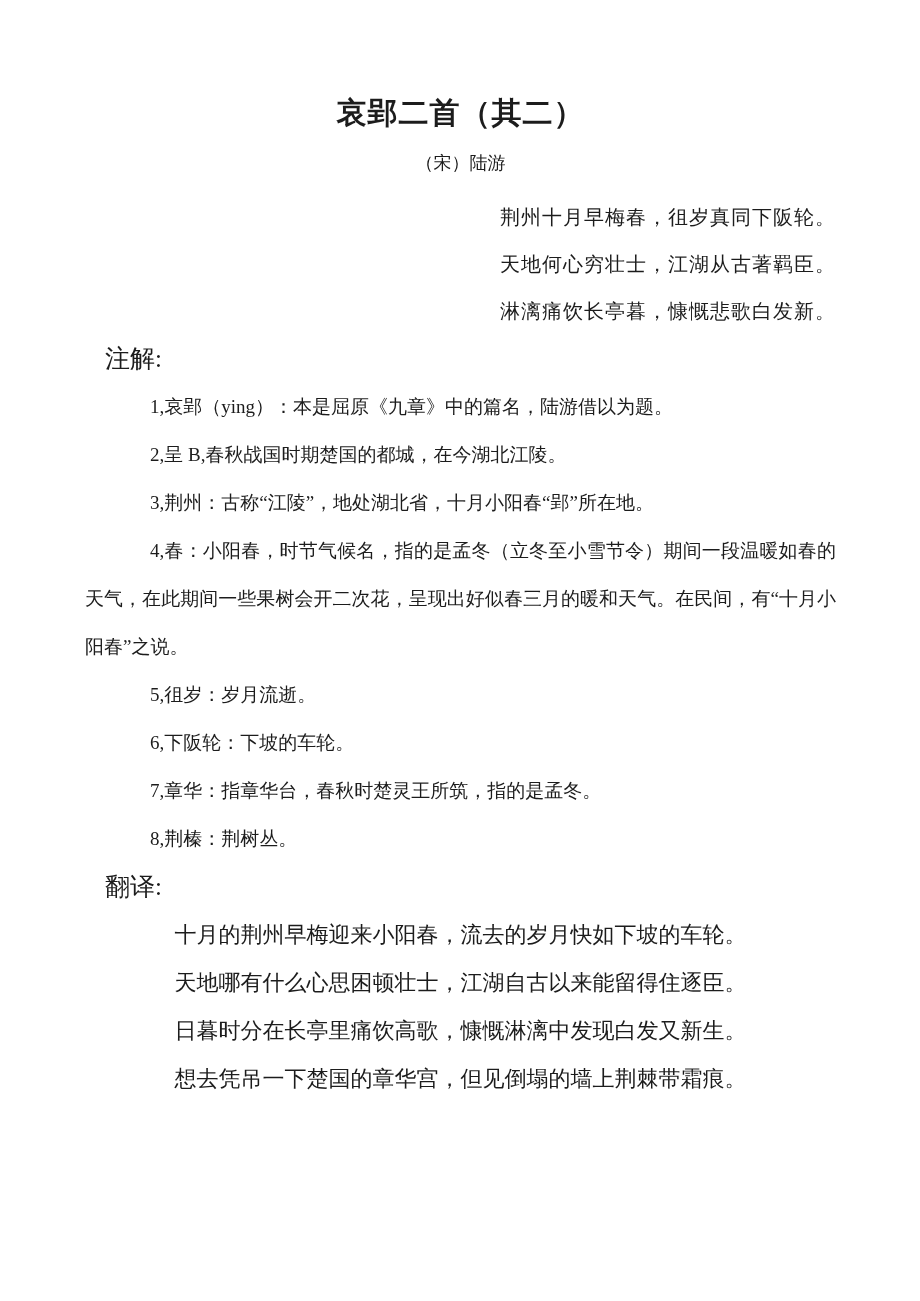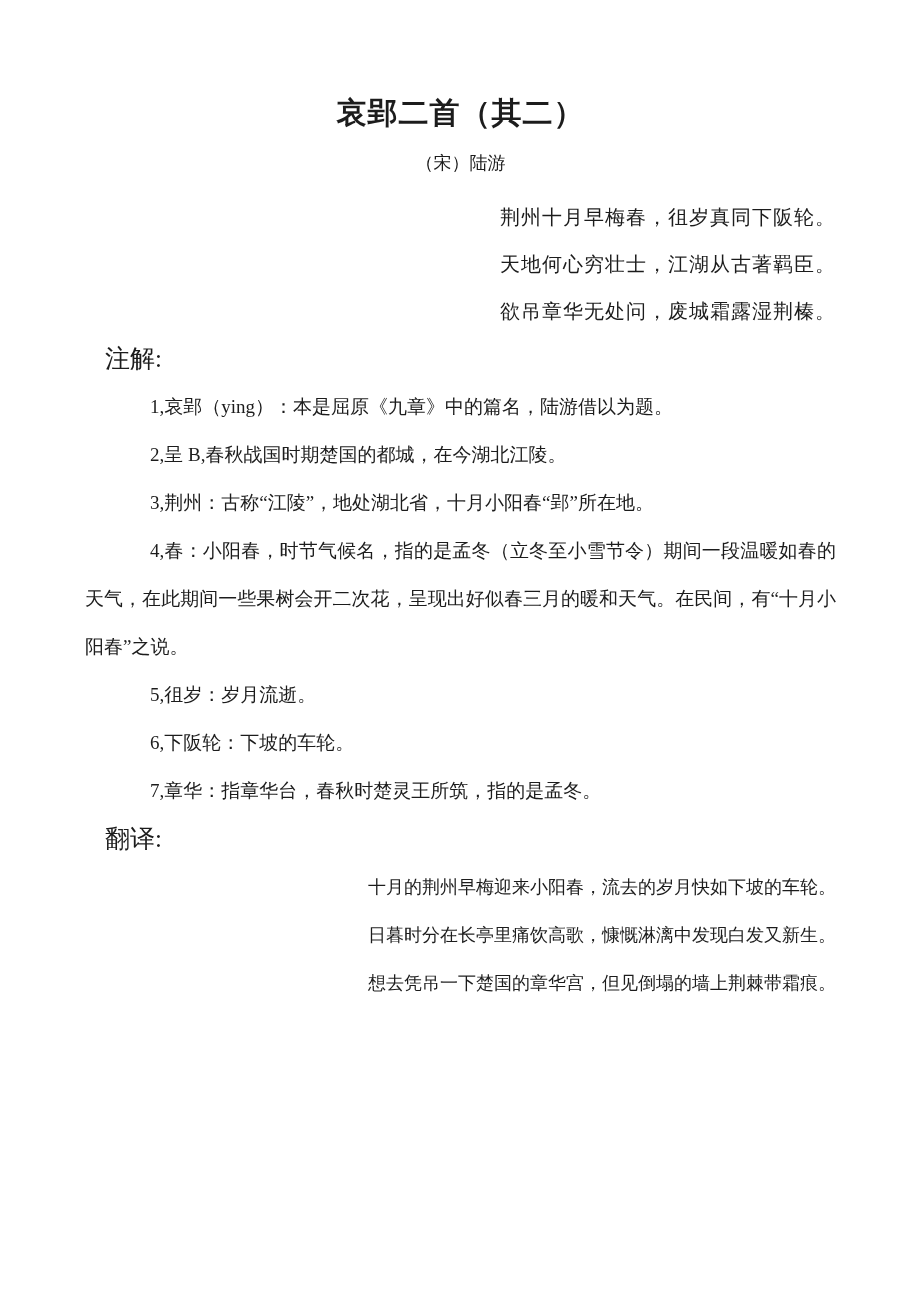--- a/index.html
+++ b/index.html
@@ -47,54 +47,56 @@
   .trans-label {
     font-weight: normal;
   }
   .note-item {
     font-size: 19px;
     line-height: 48px;
     text-indent: 65px;
     text-align: justify;
   }
   .translation .trans-line {
-    text-align: right;
-    font-size: 18px;
+    text-align: center;
+    font-size: 22px;
     line-height: 48px;
   }
   .translation .trans-line:first-of-type {
     margin-top: 5px;
   }
 </style>
 </head>
 <body>
 
 <div class="page">
 
   <h1 class="doc-title">哀郢二首（其二）</h1>
 
   <div class="doc-author">（宋）陆游</div>
 
   <div class="poem">
     <div class="poem-line">荆州十月早梅春，徂岁真同下阪轮。</div>
     <div class="poem-line">天地何心穷壮士，江湖从古著羁臣。</div>
-    <div class="poem-line">欲吊章华无处问，废城霜露湿荆榛。</div>
+    <div class="poem-line">淋漓痛饮长亭暮，慷慨悲歌白发新。</div>
   </div>
 
   <div class="notes">
     <div class="notes-label">注解:</div>
     <p class="note-item">1,哀郢（ying）：本是屈原《九章》中的篇名，陆游借以为题。</p>
     <p class="note-item">2,呈 B,春秋战国时期楚国的都城，在今湖北江陵。</p>
     <p class="note-item">3,荆州：古称“江陵”，地处湖北省，十月小阳春“郢”所在地。</p>
     <p class="note-item">4,春：小阳春，时节气候名，指的是孟冬（立冬至小雪节令）期间一段温暖如春的天气，在此期间一些果树会开二次花，呈现出好似春三月的暖和天气。在民间，有“十月小阳春”之说。</p>
     <p class="note-item">5,徂岁：岁月流逝。</p>
     <p class="note-item">6,下阪轮：下坡的车轮。</p>
     <p class="note-item">7,章华：指章华台，春秋时楚灵王所筑，指的是孟冬。</p>
+    <p class="note-item">8,荆榛：荆树丛。</p>
   </div>
 
   <div class="translation">
     <div class="trans-label">翻译:</div>
     <div class="trans-line">十月的荆州早梅迎来小阳春，流去的岁月快如下坡的车轮。</div>
+    <div class="trans-line">天地哪有什么心思困顿壮士，江湖自古以来能留得住逐臣。</div>
     <div class="trans-line">日暮时分在长亭里痛饮高歌，慷慨淋漓中发现白发又新生。</div>
     <div class="trans-line">想去凭吊一下楚国的章华宫，但见倒塌的墙上荆棘带霜痕。</div>
   </div>
 
 </div>
 
 </body></html>

